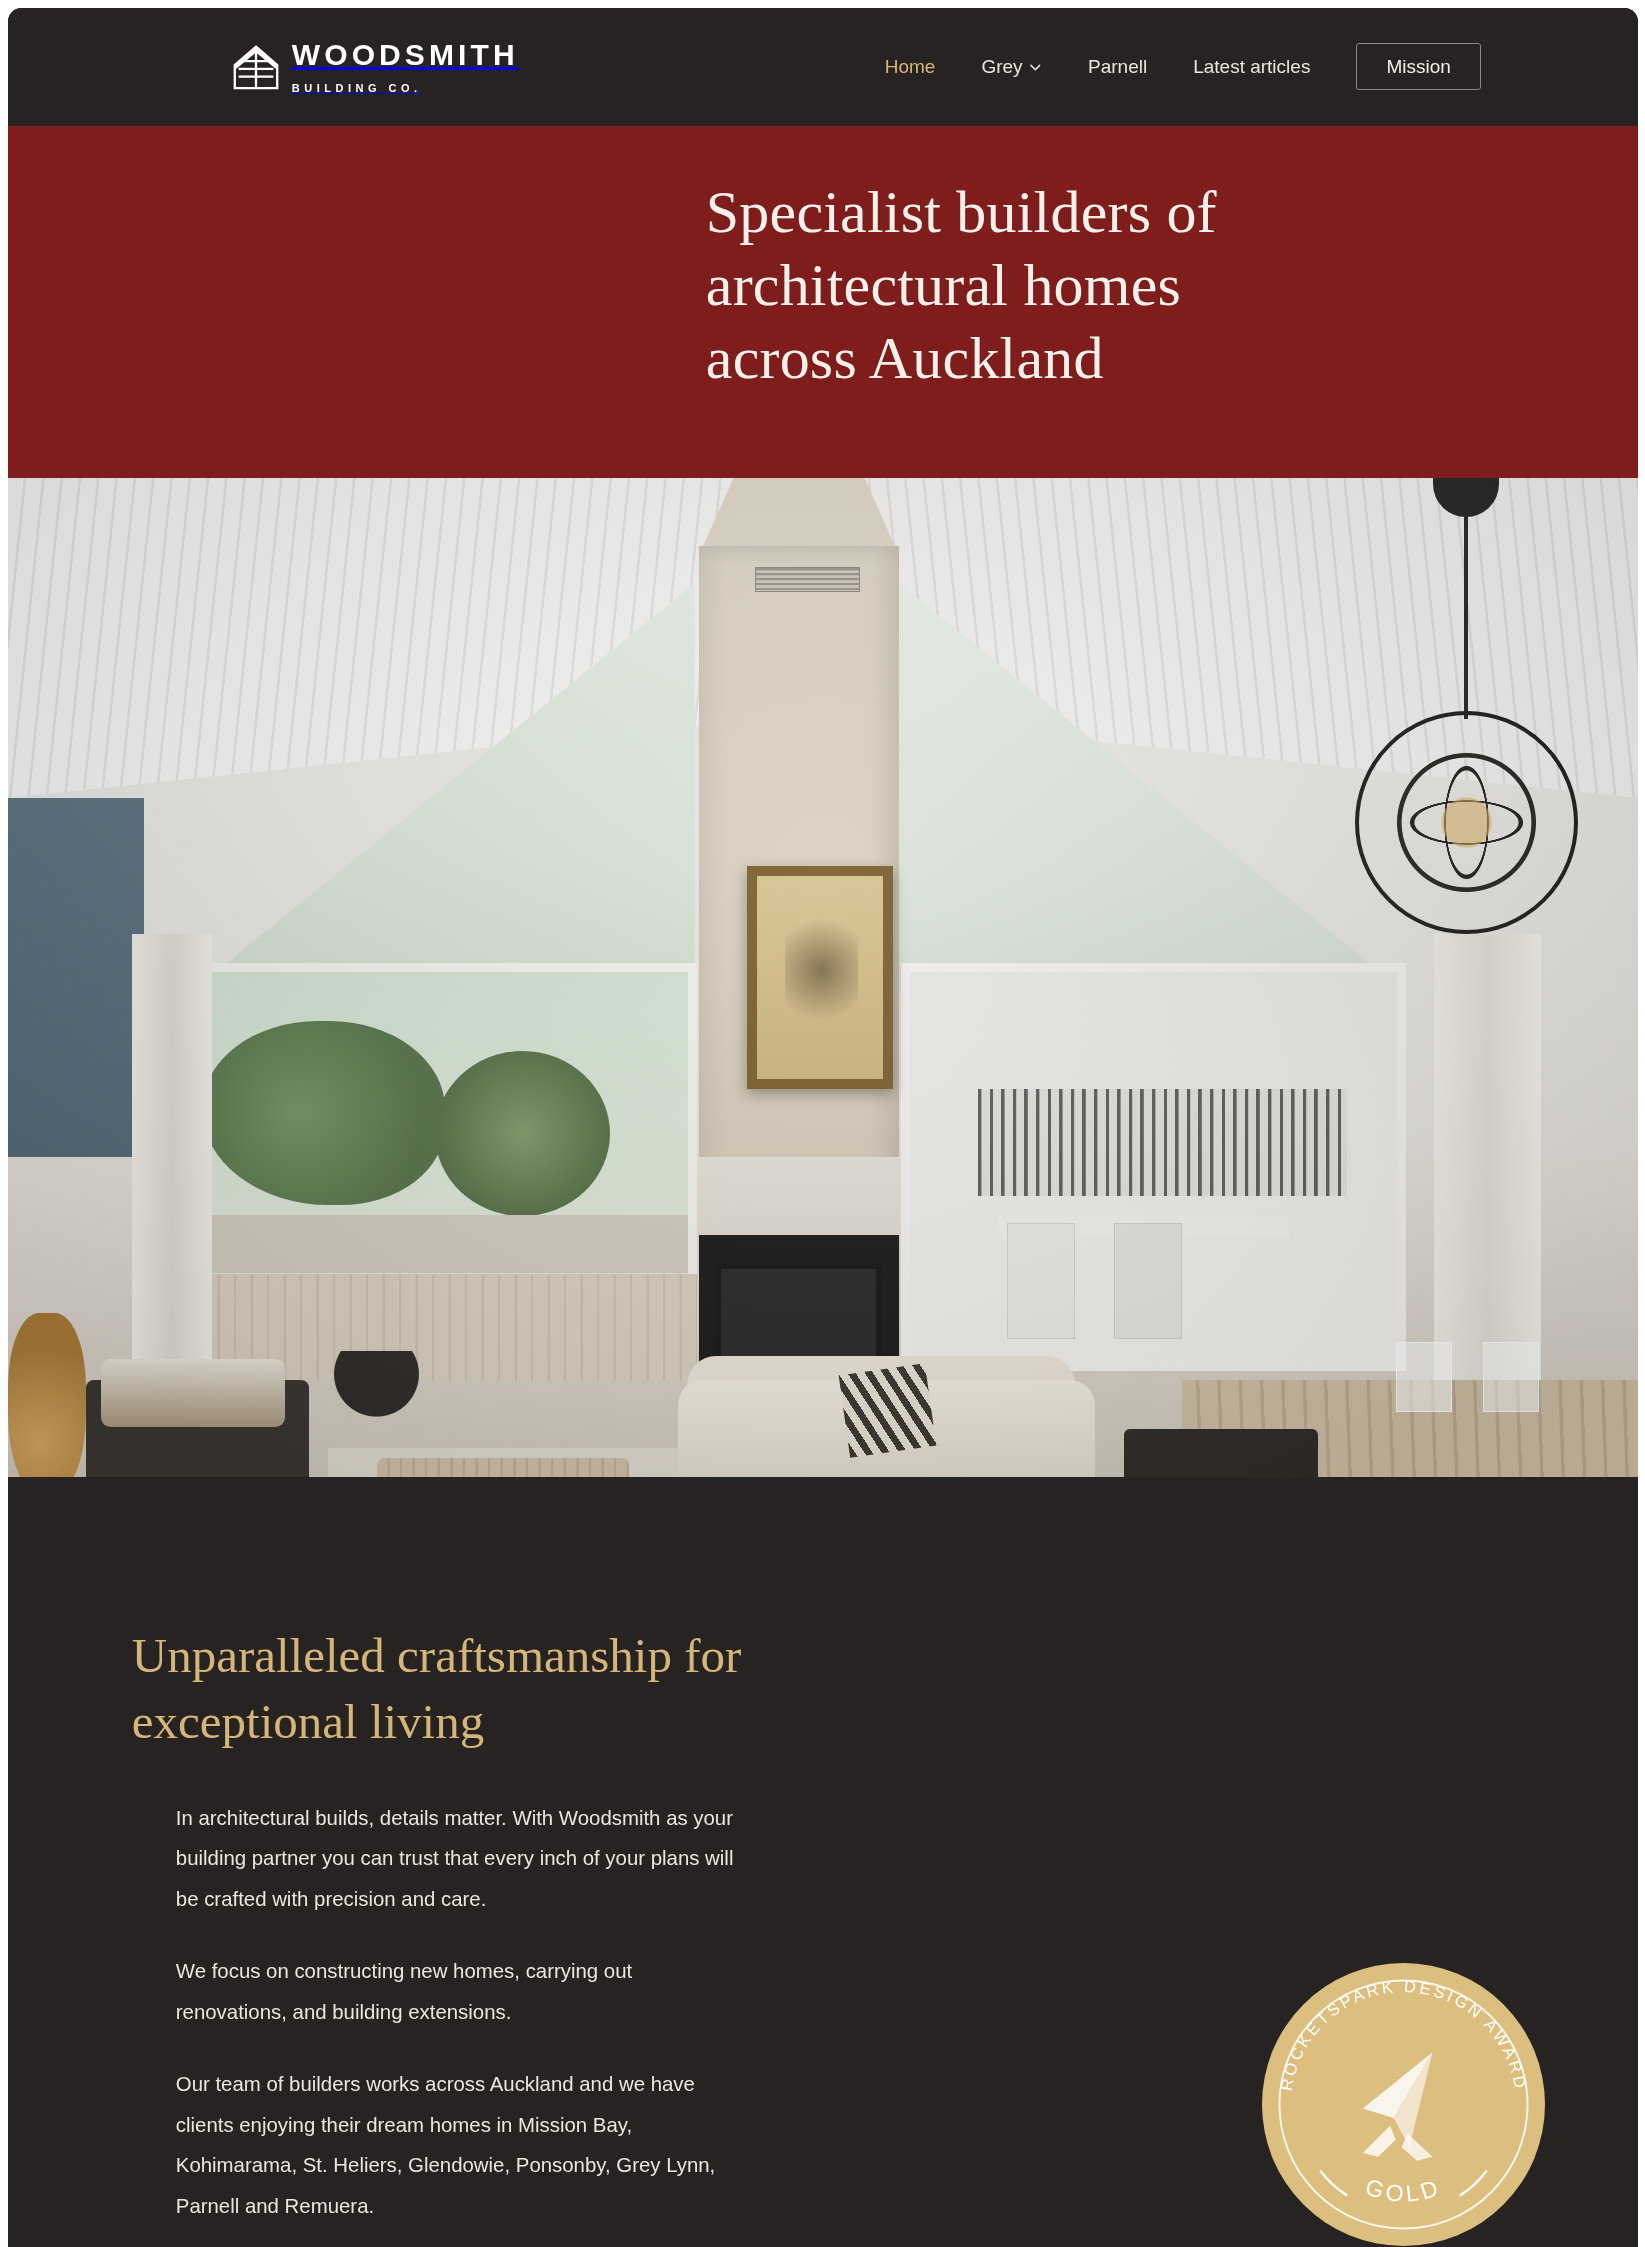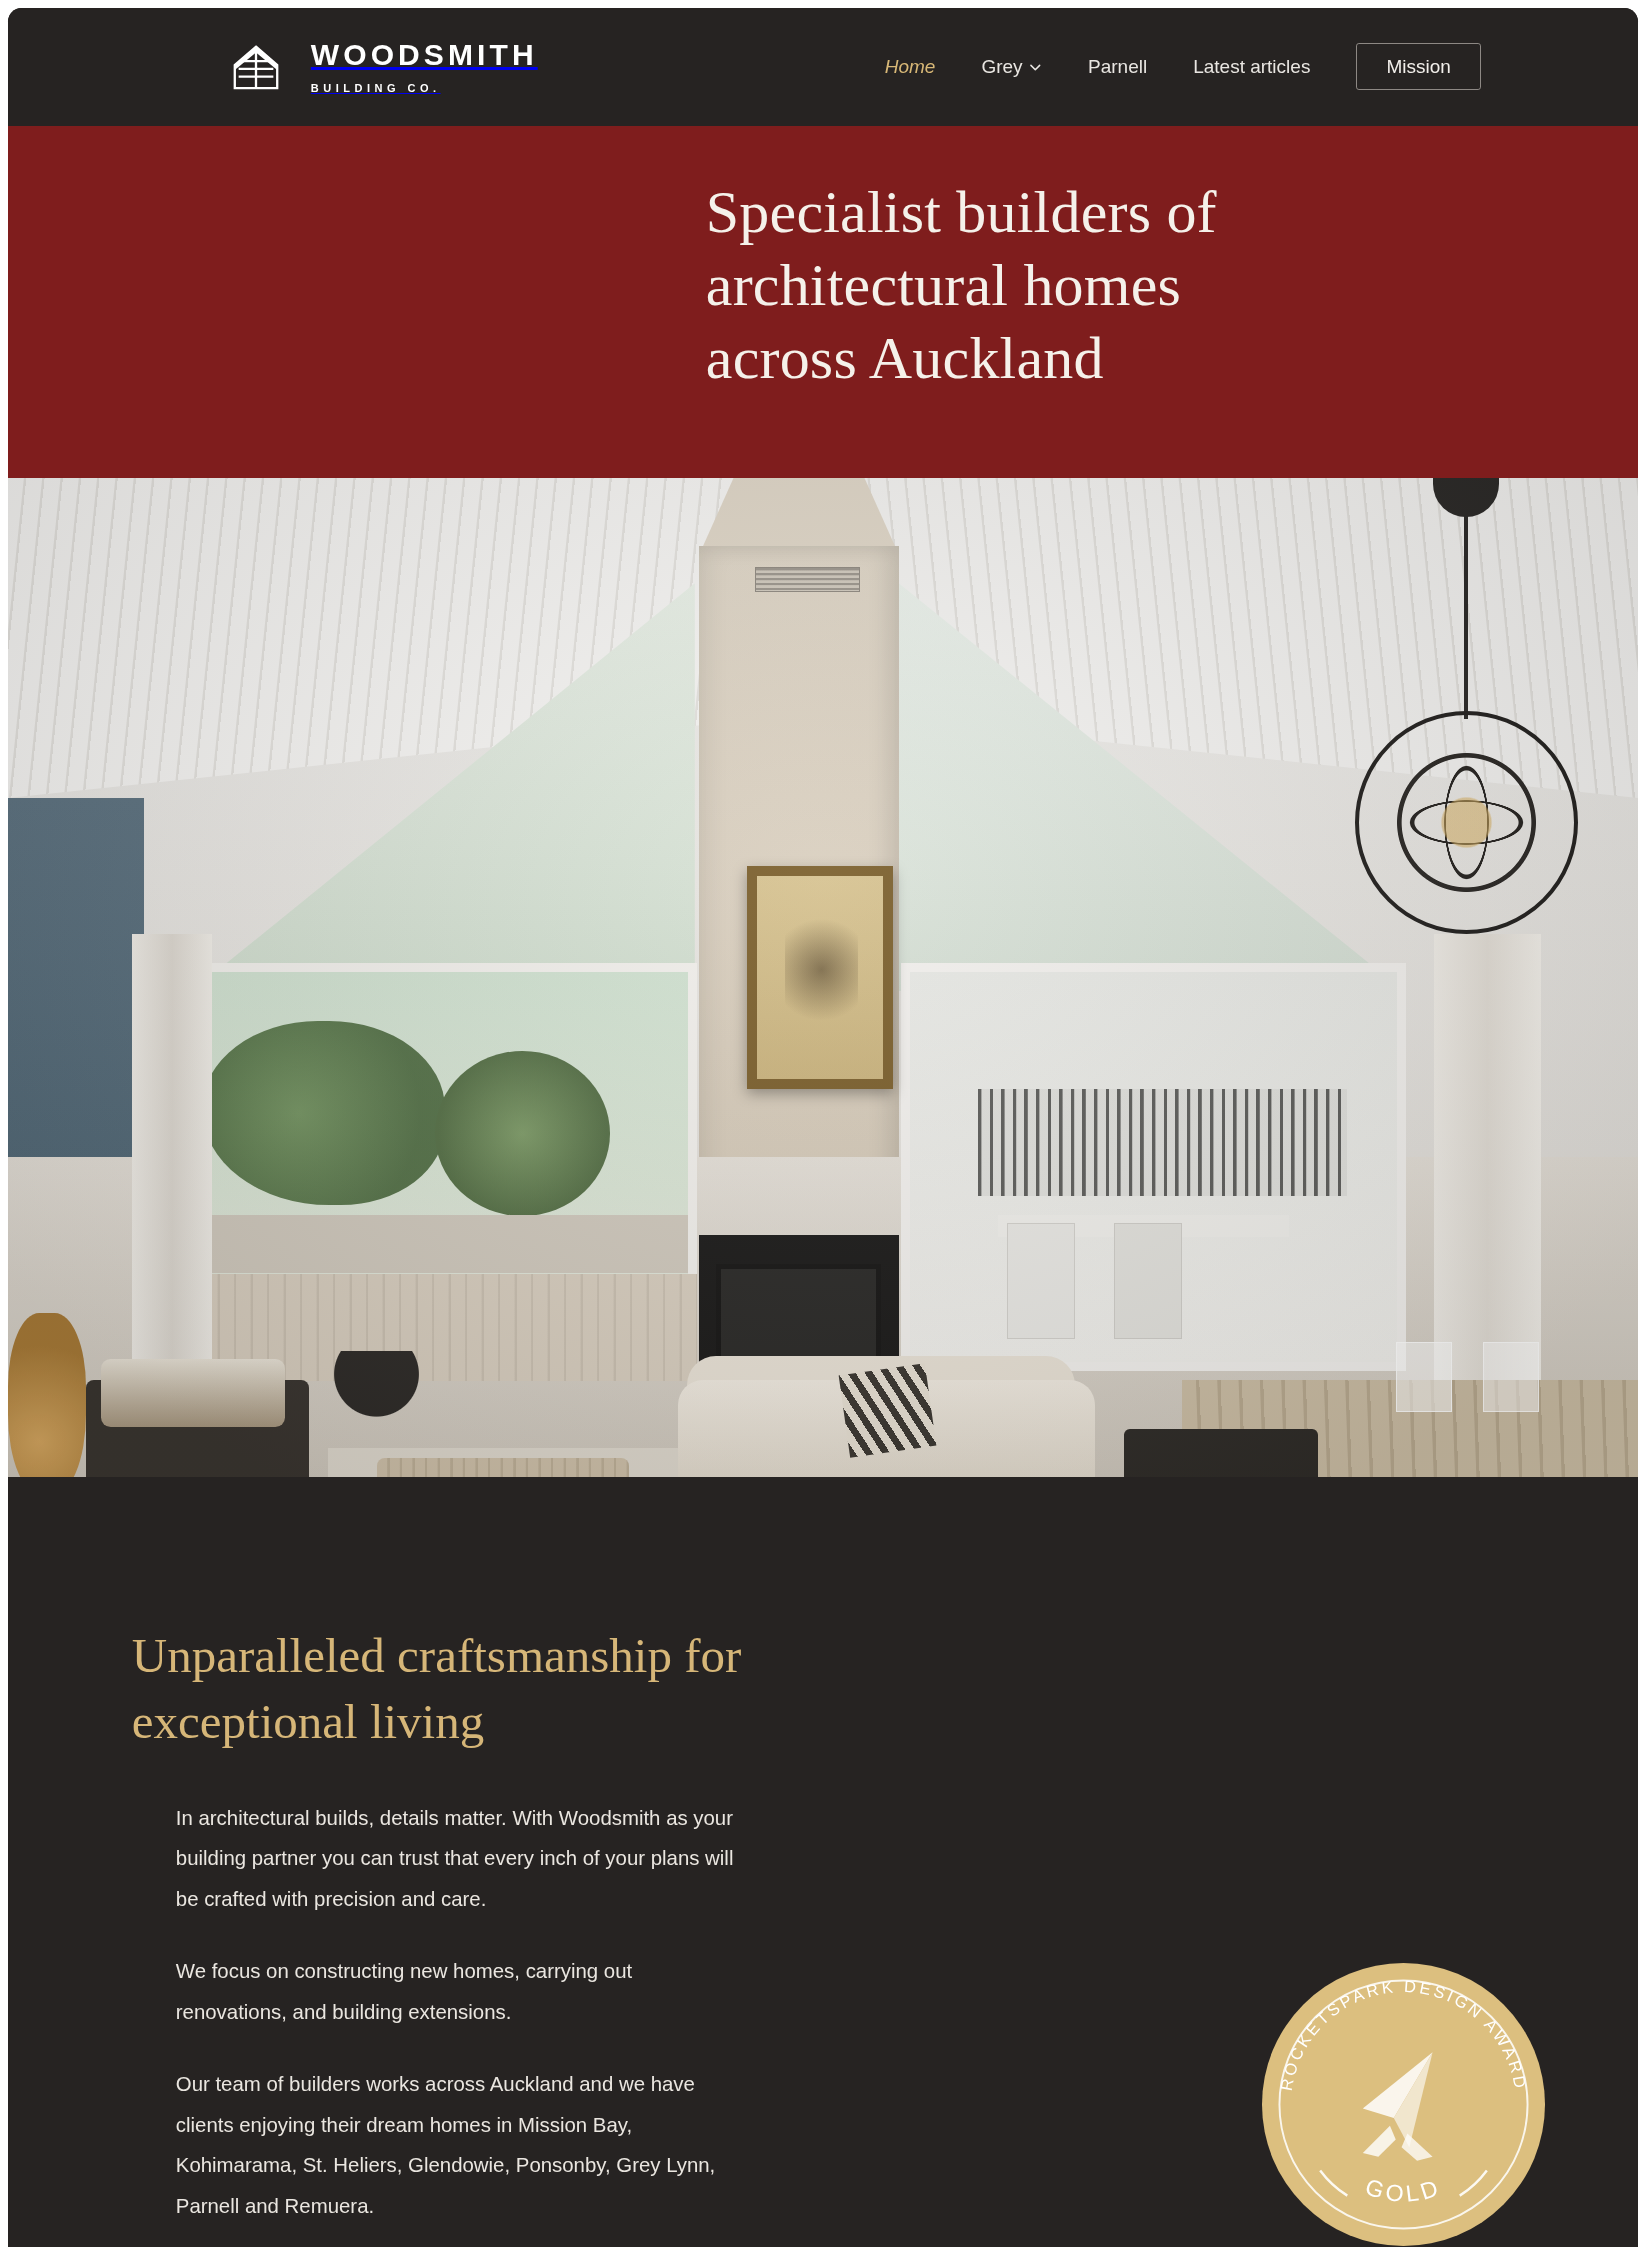--- a/index.html
+++ b/index.html
@@ -32,21 +32,21 @@
   .header {
     height: 118px;
     background: #262322;
     display: flex;
     align-items: center;
     padding: 0 39px 0 221px;
   }
   .brand {
     display: flex;
     align-items: flex-end;
-    gap: 28px;
+    gap: 9px;
   }
   .brand-mark {
     width: 54px;
     height: 54px;
     flex: none;
   }
   .brand-text { line-height: 1; }
   .brand-name {
     color: #ffffff;
     font-size: 30px;
@@ -73,21 +73,21 @@
     color: #e9e6e2;
     font-size: 19px;
     padding: 0 23px;
     text-decoration: none;
     white-space: nowrap;
     display: flex;
     align-items: center;
     gap: 6.8px;
     cursor: pointer;
   }
-  .nav-item.active { color: #d8b877; font-style: italic; }
+  .nav-item.active { color: #d8b877; }
   .caret {
     display: inline-block;
     width: 12.6px;
     height: 12.6px;
   }
   .caret svg { display: block; }
   .contact-btn {
     margin-left: 23px;
     border: 1px solid #8d8884;
     color: #f2efeb;

